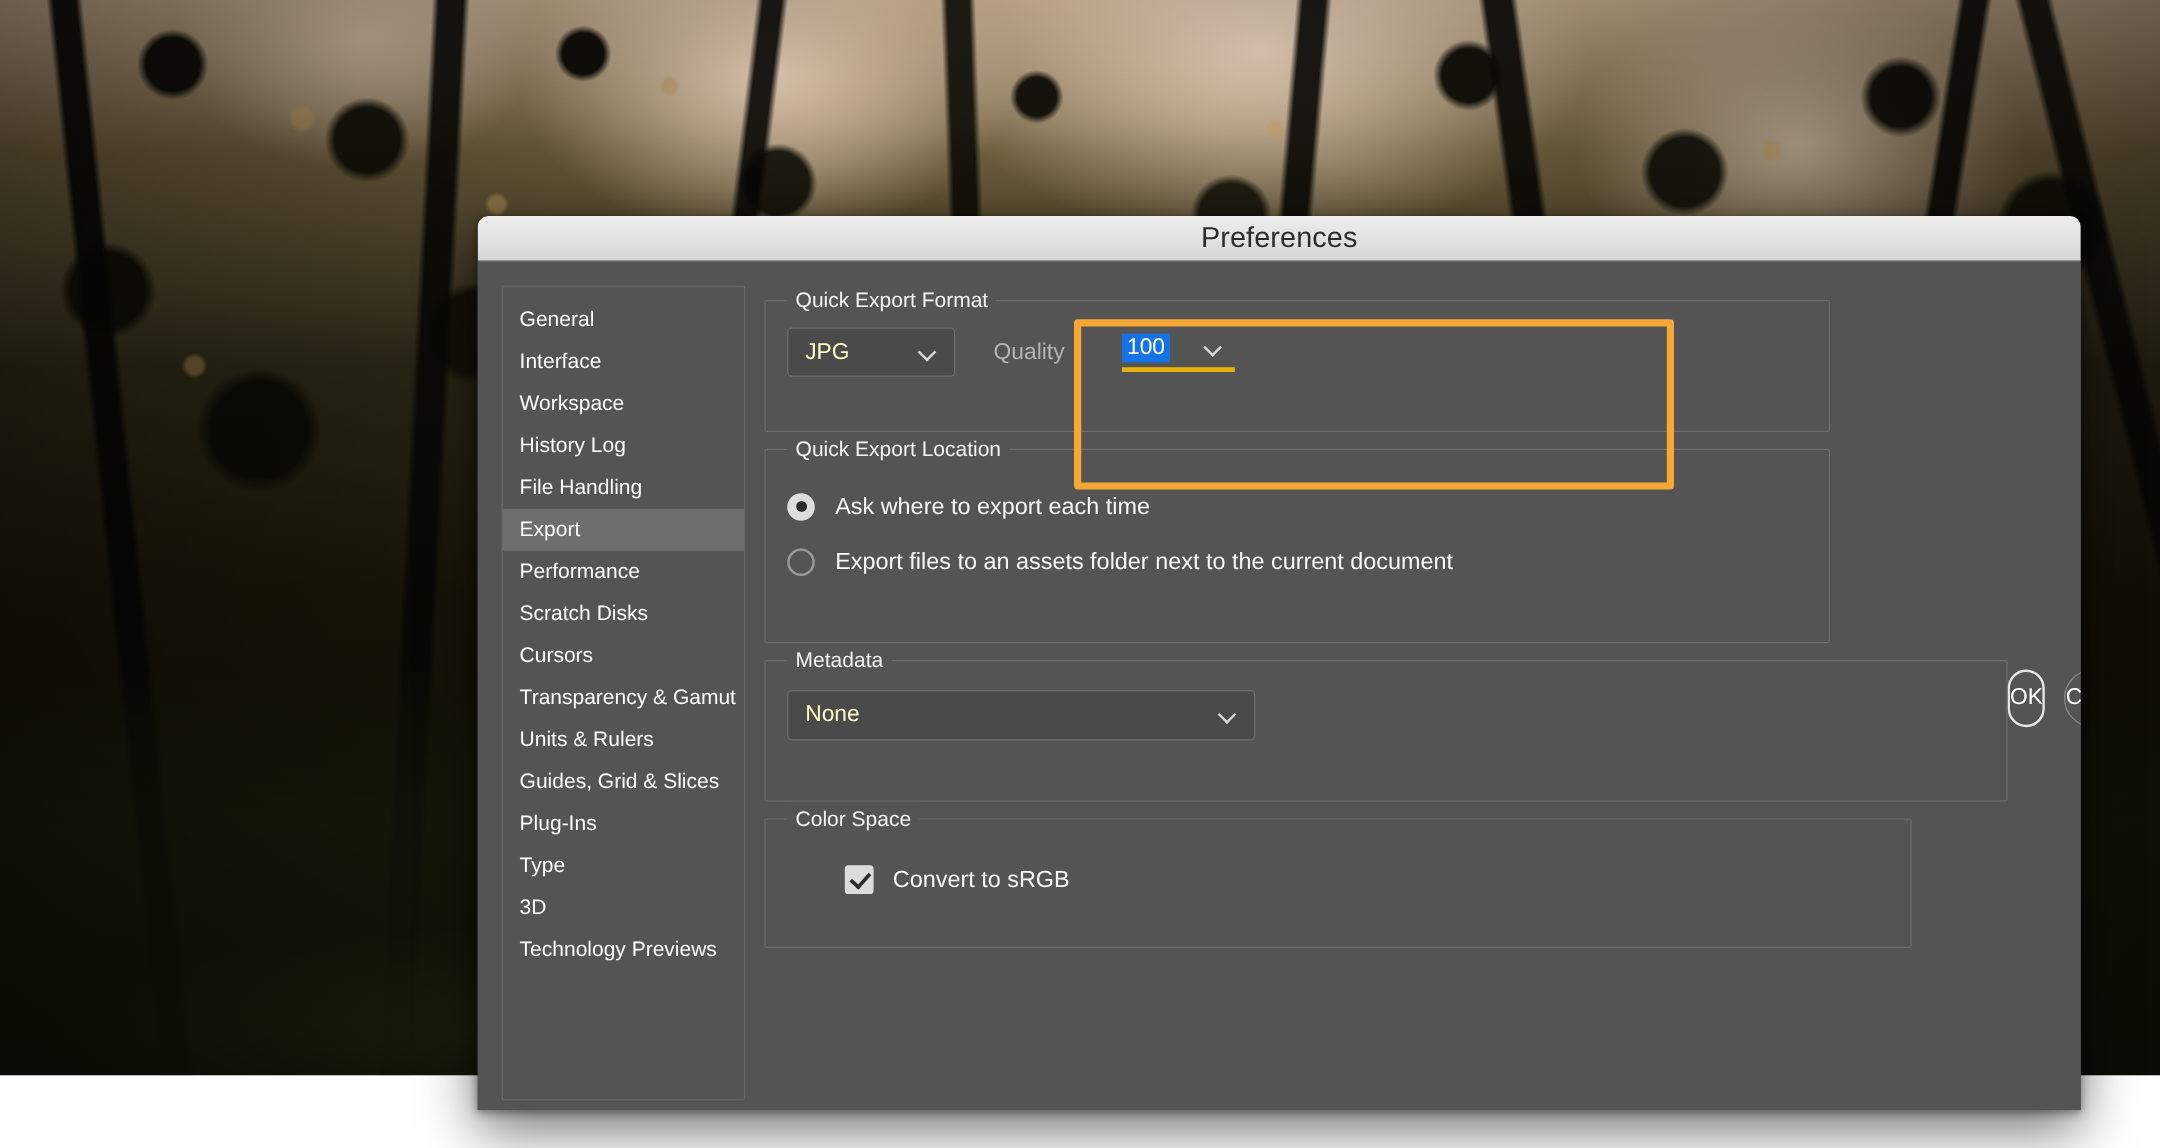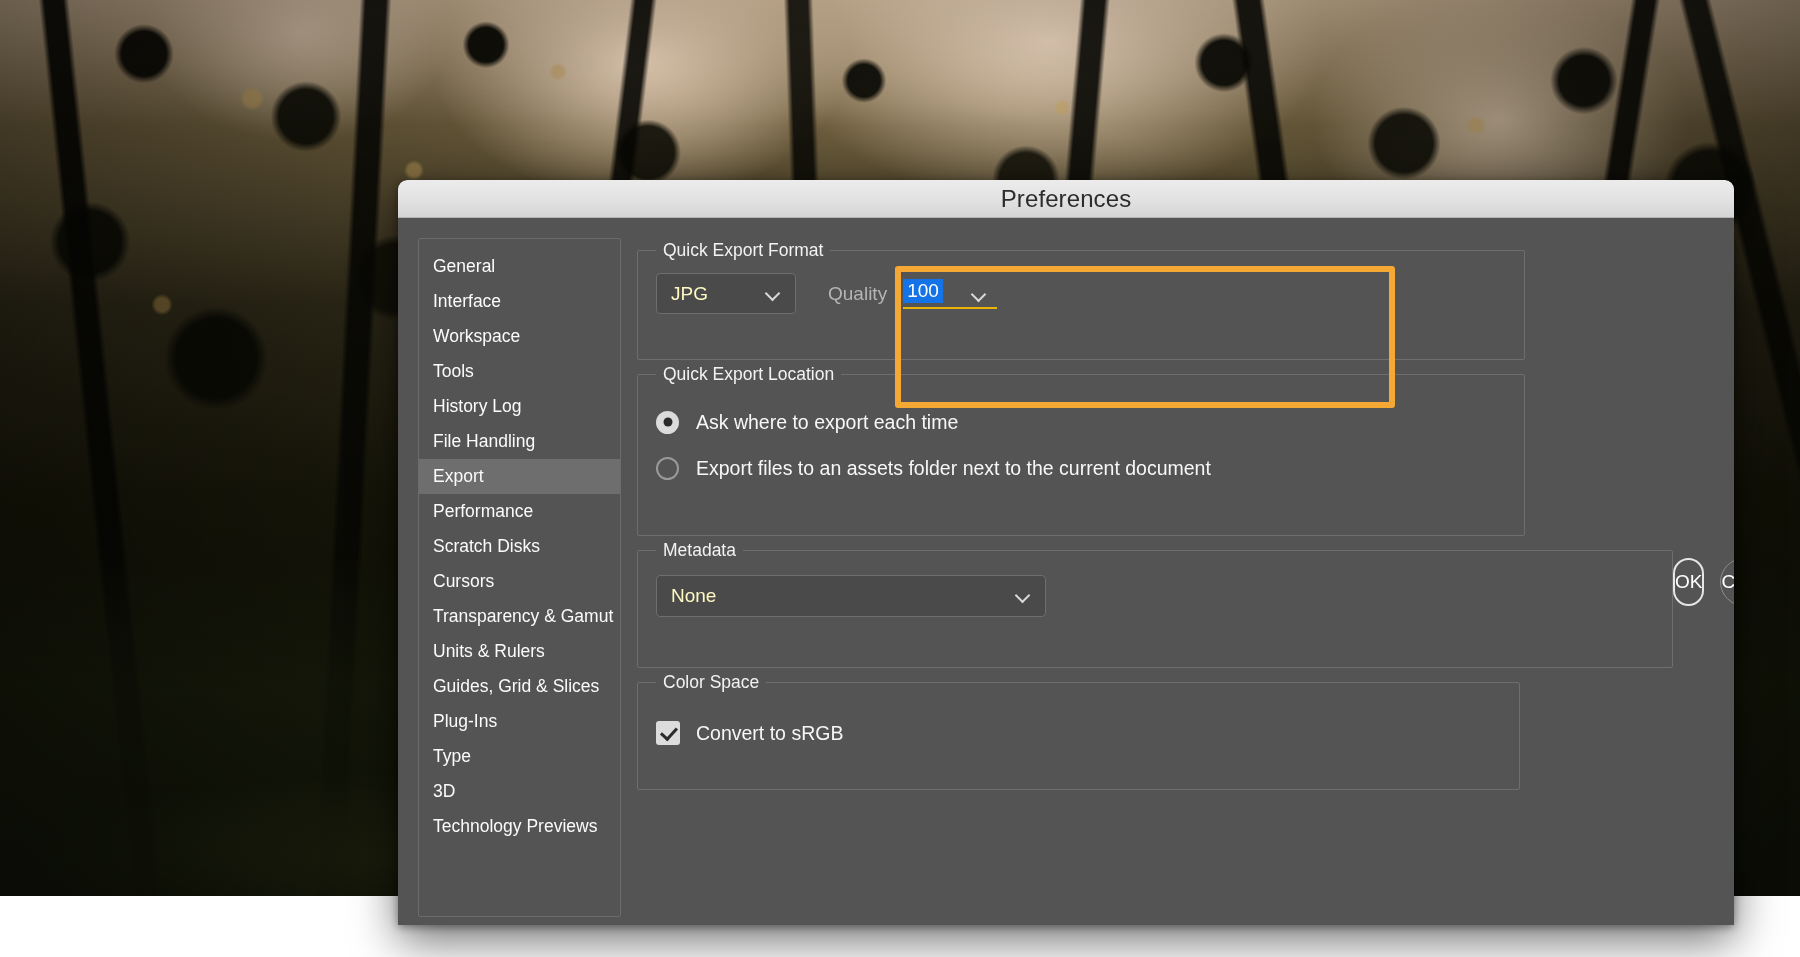--- a/index.html
+++ b/index.html
@@ -201,24 +201,25 @@
     transform: rotate(45deg);
   }
   #format-select { width: 140px; }
   #metadata-select { width: 390px; height: 42px; }
 
   .quality-label {
     color: #b4b4b4; font-size: 19px; margin-left: 32px; margin-right: 16px;
   }
   #quality-field-wrap {
     position: relative;
-    display: flex; align-items: flex-end;
+    display: flex; align-items: center;
     padding-bottom: 4px;
-    border-bottom: 2px solid #eab308;
+    border-bottom: 4px solid #eab308;
     min-width: 94px;
+    margin-left: 32px;
   }
   #quality-value {
     background: #1473e6;
     color: #ffffff;
     font-size: 19px;
     padding: 2px 4px 3px 4px;
     line-height: 1;
   }
   #quality-field-wrap .chev { margin-left: 28px; }
 
@@ -273,21 +274,21 @@
     display: flex; align-items: center; justify-content: center;
     border: 1px solid #8b8b8b;
     cursor: default;
   }
   .dlg-button.primary { border: 2px solid #e6e6e6; }
 
   
   #gb-quick-export-format { width: 888px; height: 110px; margin-top: 12px; }
   #gb-quick-export-location { width: 888px; height: 162px; }
   #gb-metadata { width: 1036px; height: 118px; }
-  #gb-color-space { width: 883px; height: 108px; }
+  #gb-color-space { width: 956px; height: 108px; padding-left: 48px; }
 </style>
 </head>
 <body>
 
 <div id="photo-backdrop">
   <div class="sky"></div>
   <div class="canopy"></div>
   <div class="leaf-gold"></div>
   <div class="trunks"></div>
   <div class="ground"></div>
@@ -306,23 +307,20 @@
       <div class="sidebar-item">
           <span>General</span>
         </div>
       <div class="sidebar-item">
           <span>Interface</span>
         </div>
       <div class="sidebar-item">
           <span>Workspace</span>
         </div>
       <div class="sidebar-item">
-          <span>Tools</span>
-        </div>
-      <div class="sidebar-item">
           <span>History Log</span>
         </div>
       <div class="sidebar-item">
           <span>File Handling</span>
         </div>
       <div class="sidebar-item selected">
           <span>Export</span>
         </div>
       <div class="sidebar-item">
           <span>Performance</span>

